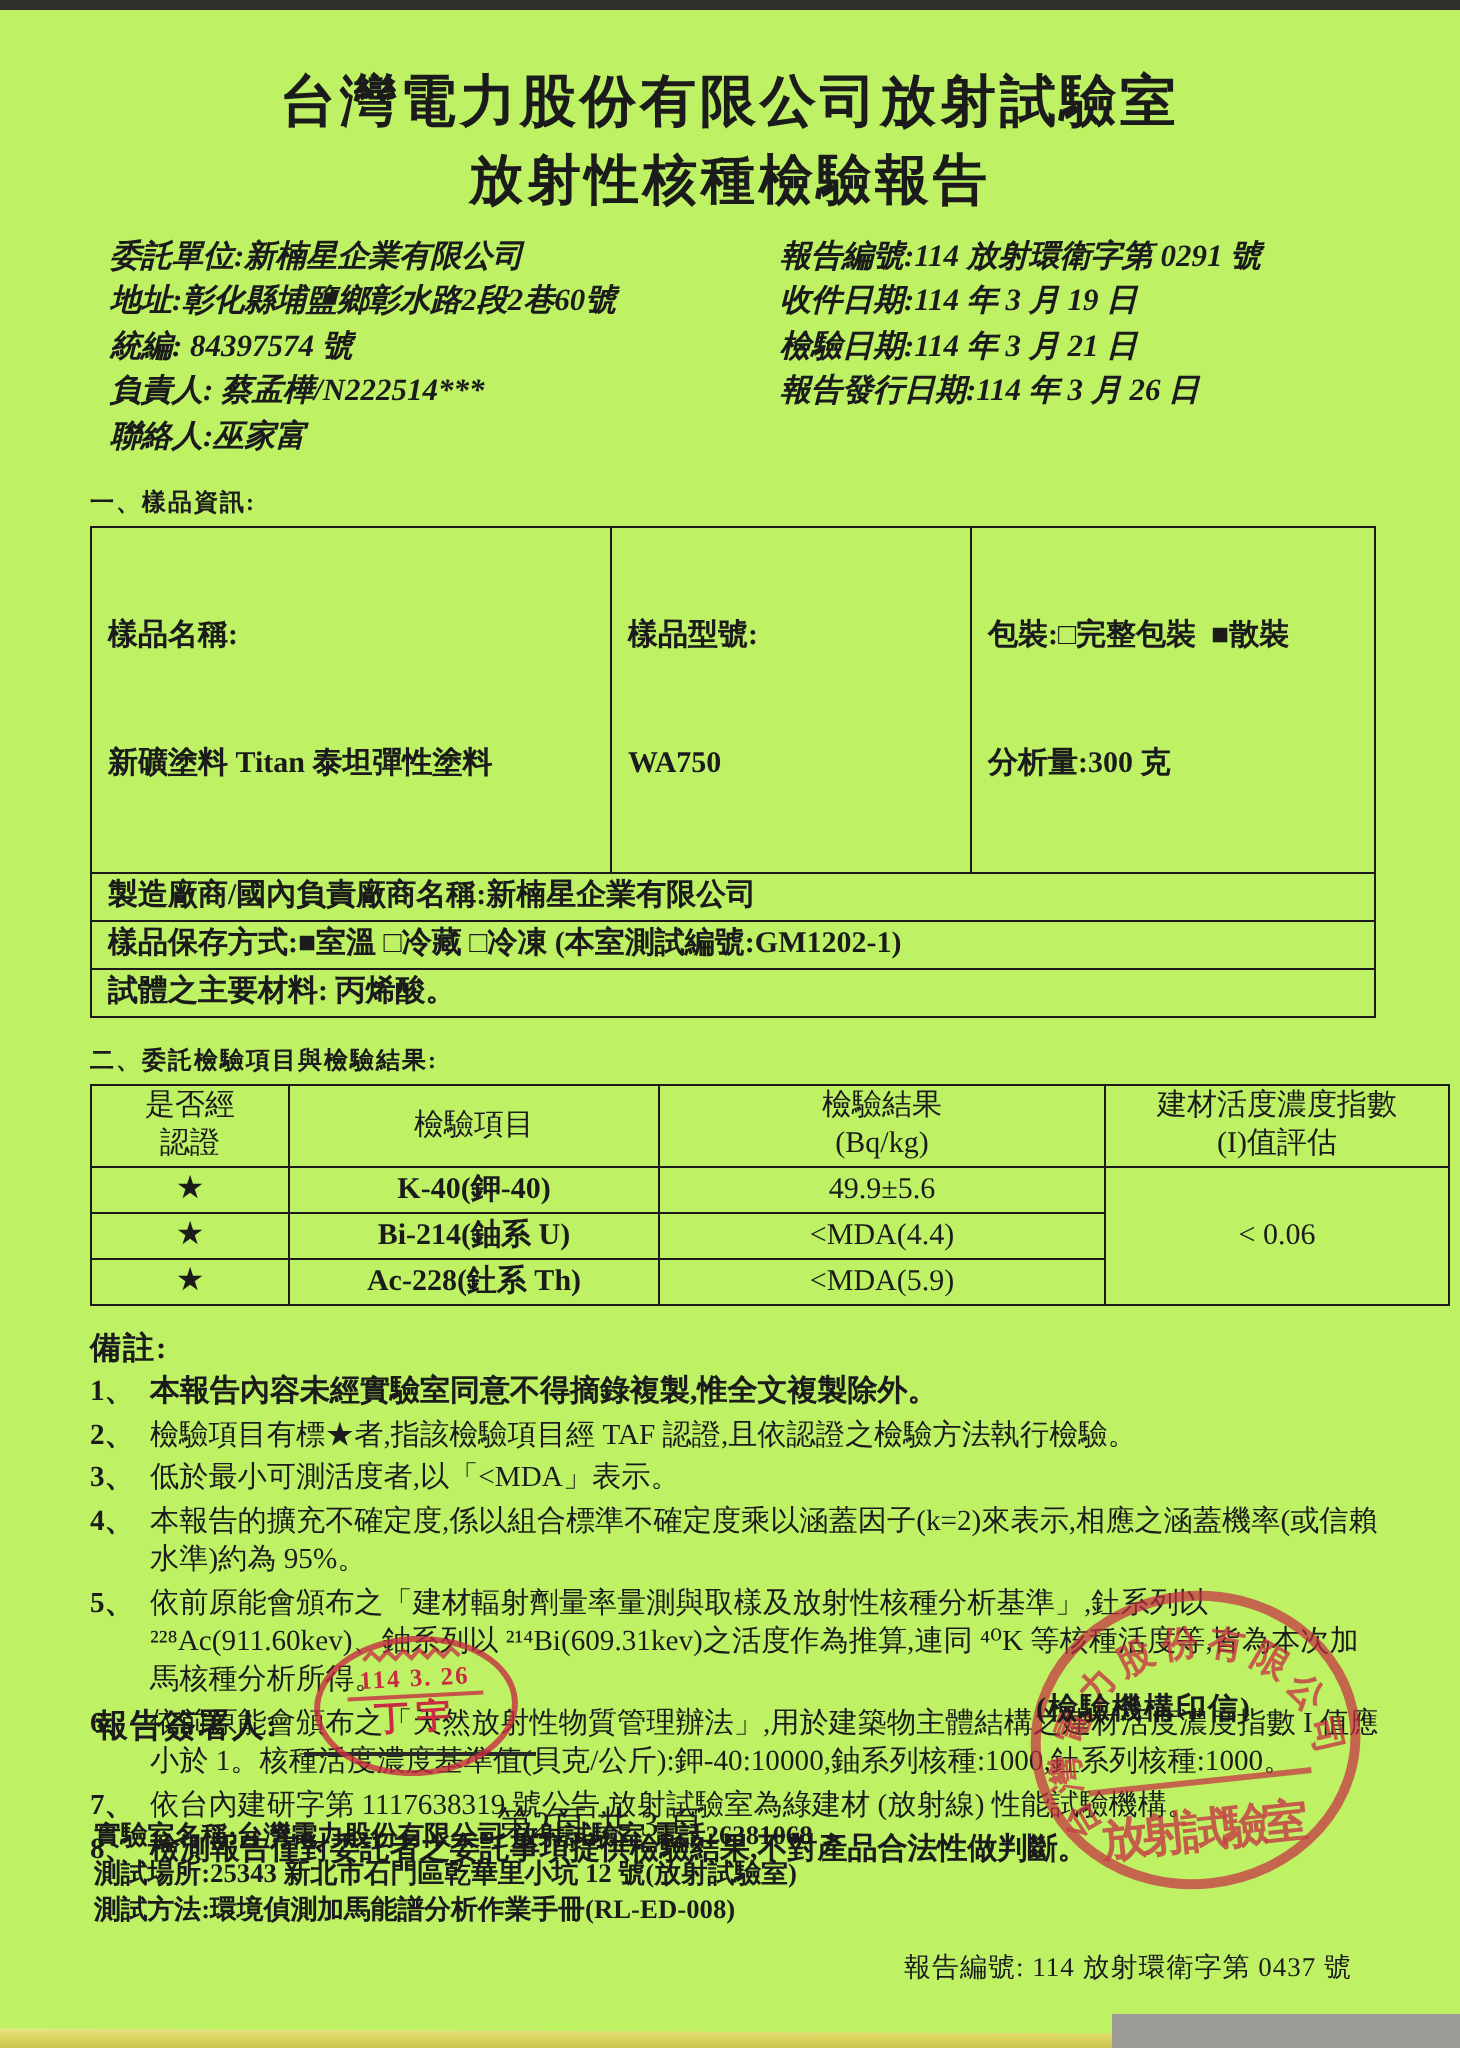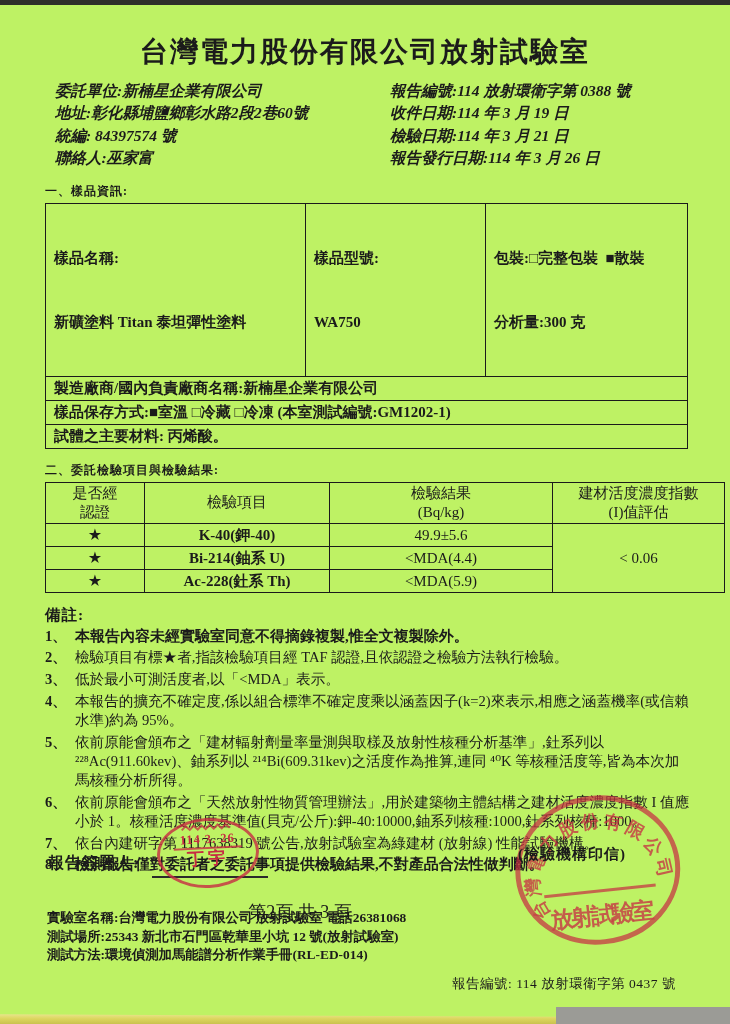--- a/index.html
+++ b/index.html
@@ -66,30 +66,32 @@
   .footer-page{position:absolute; left:0; top:900px; width:600px; text-align:center; font-size:18px;}
   .footer-report-no{position:absolute; left:452px; top:975px; font-size:13.5px; letter-spacing:.5px;}
 </style>
 </head>
 <body>
 
 <div class="page">
   <div class="scan-edge-top"></div>
 
   <div class="title l1">台灣電力股份有限公司放射試驗室</div>
+  <div class="title l2">放射性核種檢驗報告</div>
 
   <div class="info-row">
     <div class="info-col left">
       <div class="info-line">委託單位:新楠星企業有限公司</div>
       <div class="info-line">地址:彰化縣埔鹽鄉彰水路2段2巷60號</div>
       <div class="info-line">統編: 84397574 號</div>
+      <div class="info-line">負責人: 蔡孟樺/N222514***</div>
       <div class="info-line">聯絡人:巫家富</div>
     </div>
     <div class="info-col right">
-      <div class="info-line">報告編號:114 放射環衛字第 0388 號</div>
+      <div class="info-line">報告編號:114 放射環衛字第 0291 號</div>
       <div class="info-line">收件日期:114 年 3 月 19 日</div>
       <div class="info-line">檢驗日期:114 年 3 月 21 日</div>
       <div class="info-line">報告發行日期:114 年 3 月 26 日</div>
     </div>
   </div>
 
   <div class="section-heading">一、樣品資訊:</div>
 
   <table class="sample-table">
     <tbody>
@@ -216,21 +218,21 @@
     <text font-size="18" font-weight="bold" fill="rgba(199,44,66,.85)" font-family="'Liberation Serif','DejaVu Serif',serif">
       <textPath href="#ringArc" startOffset="2" textLength="212" lengthAdjust="spacing">台灣電力股份有限公司</textPath>
     </text>
     <line x1="30" y1="98" x2="142" y2="98" stroke="rgba(199,44,66,.8)" stroke-width="3"></line>
     <text x="86" y="130" text-anchor="middle" font-size="23" font-weight="bold" fill="rgba(199,44,66,.85)" textLength="104" lengthAdjust="spacing" font-family="'Liberation Serif','DejaVu Serif',serif">放射試驗室</text>
   </svg>
 
   <div class="lab-info">
     <div>實驗室名稱:台灣電力股份有限公司 放射試驗室 電話26381068</div>
     <div>測試場所:25343 新北市石門區乾華里小坑 12 號(放射試驗室)</div>
-    <div>測試方法:環境偵測加馬能譜分析作業手冊(RL-ED-014)</div>
+    <div>測試方法:環境偵測加馬能譜分析作業手冊(RL-ED-008)</div>
   </div>
 
   <div class="footer-page">第2頁,共 3 頁</div>
   <div class="footer-report-no">報告編號: 114 放射環衛字第 0437 號</div>
 
   <div class="strip-yellow"></div>
   <div class="strip-gray"></div>
 </div>
 
 </body></html>

